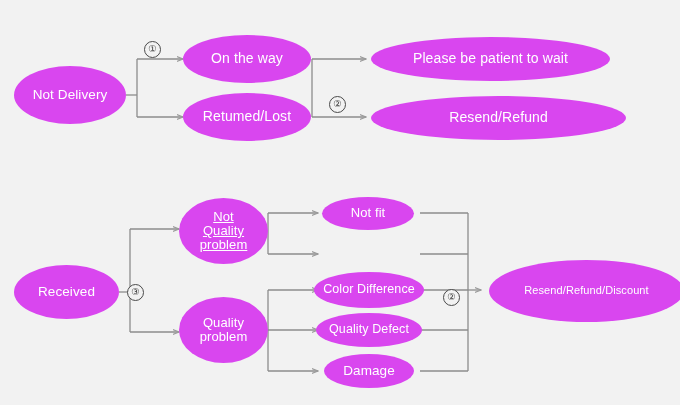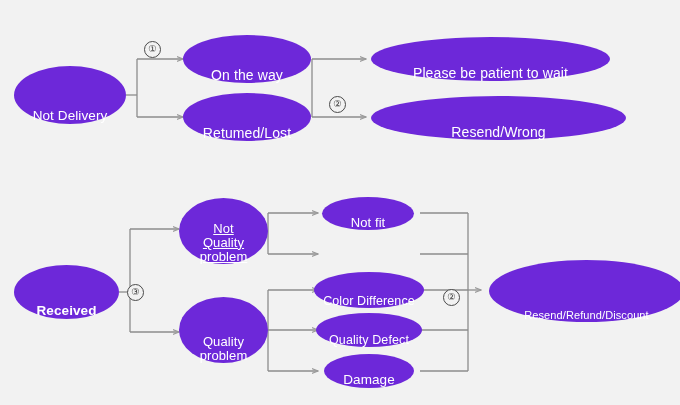--- a/index.html
+++ b/index.html
@@ -24,25 +24,25 @@
     position: absolute;
     left: 0;
     top: 0;
     width: 680px;
     height: 405px;
     pointer-events: none;
   }
   .node {
     position: absolute;
     display: flex;
-    align-items: flex-end;
+    align-items: center;
     justify-content: center;
     text-align: center;
     border-radius: 50%;
-    background: #6d28d9;
+    background: #d946ef;
     color: #ffffff;
     box-sizing: border-box;
     line-height: 1.08;
     padding: 0 4px;
     letter-spacing: 0.1px;
     z-index: 2;
   }
   .node-text {
     display: block;
     white-space: pre-line;
@@ -118,28 +118,28 @@
 
   <div class="node" style="left:183px; top:93px; width:128px; height:48px; font-size:14px;">
     <span class="node-text">Retumed/Lost</span>
   </div>
 
   <div class="node" style="left:371px; top:37px; width:239px; height:44px; font-size:14px;">
     <span class="node-text">Please be patient to wait</span>
   </div>
 
   <div class="node" style="left:371px; top:96px; width:255px; height:44px; font-size:14px;">
-    <span class="node-text">Resend/Wrong</span>
+    <span class="node-text">Resend/Refund</span>
   </div>
 
   <div class="marker" style="left:144px; top:41px;">①</div>
 
   <div class="marker" style="left:329px; top:96px;">②</div>
 
-  <div class="node" style="left:14px; top:265px; width:105px; height:54px; font-size:13.5px;font-weight:bold;">
+  <div class="node" style="left:14px; top:265px; width:105px; height:54px; font-size:13.5px;">
     <span class="node-text">Received</span>
   </div>
 
   <div class="node" style="left:179px; top:198px; width:89px; height:66px; font-size:13px;text-decoration:underline;">
     <span class="node-text">Not
 Quality
 problem</span>
   </div>
 
   <div class="node" style="left:179px; top:297px; width:89px; height:66px; font-size:13px;">

